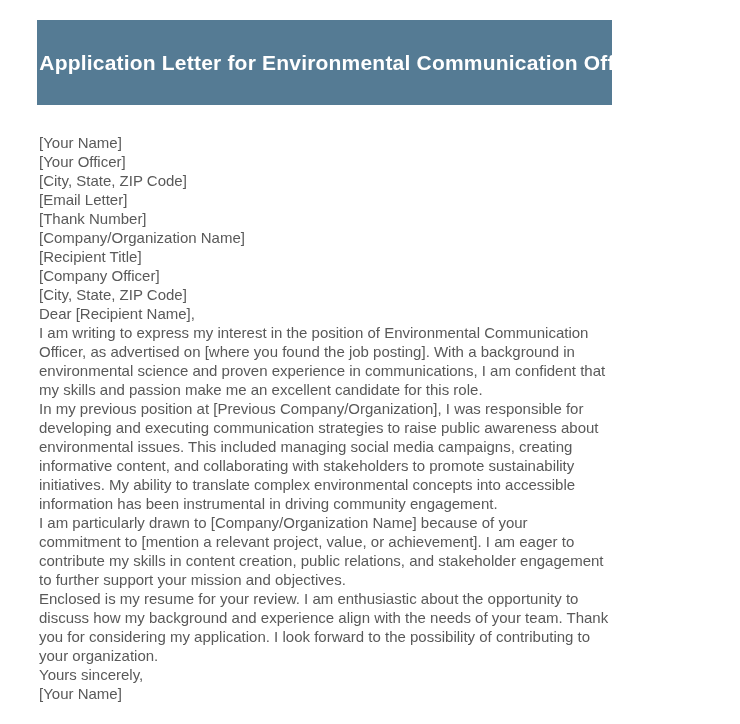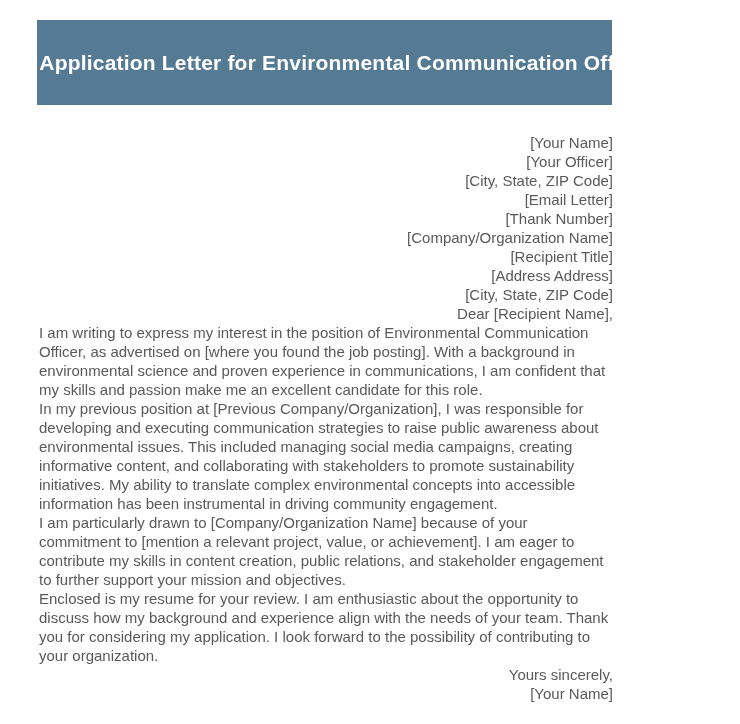--- a/index.html
+++ b/index.html
@@ -35,21 +35,20 @@
     white-space: nowrap;
   }
   .letter {
     padding: 28px 14px 0 16px;
     color: #595959;
     font-size: 15px;
     line-height: 19px;
   }
   .letter .line {
     margin: 0;
-    text-align: right;
   }
   .letter p {
     margin: 0;
   }
 </style>
 </head>
 <body>
 
 <div class="page">
 
@@ -58,21 +57,21 @@
   </div>
 
   <div class="letter">
     <div class="line">[Your Name]</div>
     <div class="line">[Your Officer]</div>
     <div class="line">[City, State, ZIP Code]</div>
     <div class="line">[Email Letter]</div>
     <div class="line">[Thank Number]</div>
     <div class="line">[Company/Organization Name]</div>
     <div class="line">[Recipient Title]</div>
-    <div class="line">[Address Address]</div>
+    <div class="line">[Company Officer]</div>
     <div class="line">[City, State, ZIP Code]</div>
 
     <div class="line">Dear [Recipient Name],</div>
 
     <p>I am writing to express my interest in the position of Environmental Communication Officer, as advertised on [where you found the job posting]. With a background in environmental science and proven experience in communications, I am confident that my skills and passion make me an excellent candidate for this role.</p>
     <p>In my previous position at [Previous Company/Organization], I was responsible for developing and executing communication strategies to raise public awareness about environmental issues. This included managing social media campaigns, creating informative content, and collaborating with stakeholders to promote sustainability initiatives. My ability to translate complex environmental concepts into accessible information has been instrumental in driving community engagement.</p>
     <p>I am particularly drawn to [Company/Organization Name] because of your commitment to [mention a relevant project, value, or achievement]. I am eager to contribute my skills in content creation, public relations, and stakeholder engagement to further support your mission and objectives.</p>
     <p>Enclosed is my resume for your review. I am enthusiastic about the opportunity to discuss how my background and experience align with the needs of your team. Thank you for considering my application. I look forward to the possibility of contributing to your organization.</p>
 
     <div class="line">Yours sincerely,</div>

